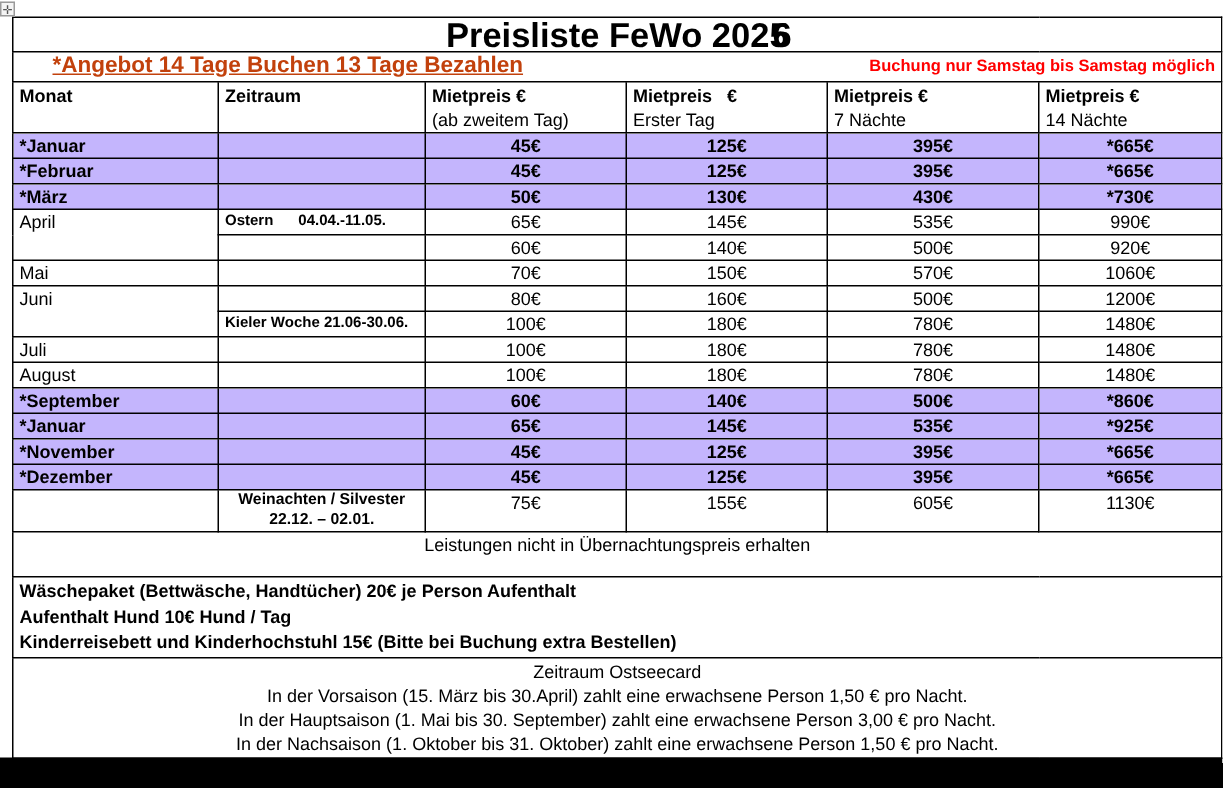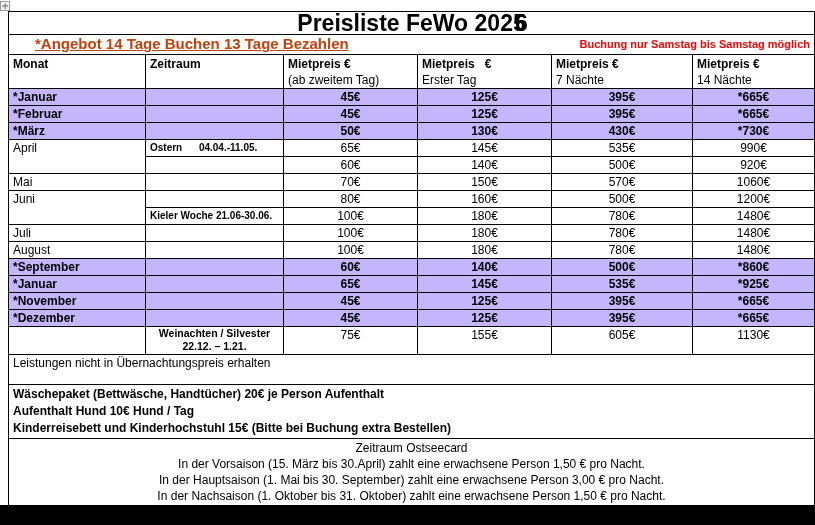--- a/index.html
+++ b/index.html
@@ -57,21 +57,21 @@
   td.month{text-align:left;}
   td.zeit{text-align:left;font-size:10px;white-space:pre;line-height:15px;font-weight:bold;}
   td.zeit.center{text-align:center;white-space:normal;}
   td.price{text-align:center;}
   tr.shaded td{background:#c4b5fd;}
   tr.bold td{font-weight:bold;}
 
   tr.xmas-row td{height:28px;}
   .xmas-line{display:block;font-size:10.5px;line-height:13px;}
 
-  tr.note-center td{height:30px;}
+  tr.note-center td{height:30px;text-align:center;}
   tr.extras-row td{height:52px;padding:1px 4px;}
   .extra-line{display:block;line-height:17px;font-weight:bold;}
   tr.kurtaxe-row td{height:66px;text-align:center;padding:1px 4px;}
   .kurtaxe-line{display:block;line-height:16px;}
 
   .bottom-bar{
     position:absolute;left:0;top:505px;width:815px;height:20px;background:#000;
   }
 </style>
 </head>
@@ -253,21 +253,21 @@
     <td class="price">45€</td>
     <td class="price">125€</td>
     <td class="price">395€</td>
     <td class="price">*665€</td>
   </tr>
 
   <tr class="price-row xmas-row">
     <td class="month"></td>
     <td class="zeit center">
       <span class="xmas-line">Weinachten / Silvester</span>
-      <span class="xmas-line">22.12. – 1.21.</span>
+      <span class="xmas-line">22.12. – 02.01.</span>
     </td>
     <td class="price">75€</td>
     <td class="price">155€</td>
     <td class="price">605€</td>
     <td class="price">1130€</td>
   </tr>
 
   <tr class="note-center">
     <td colspan="6">Leistungen nicht in Übernachtungspreis erhalten</td>
   </tr>

